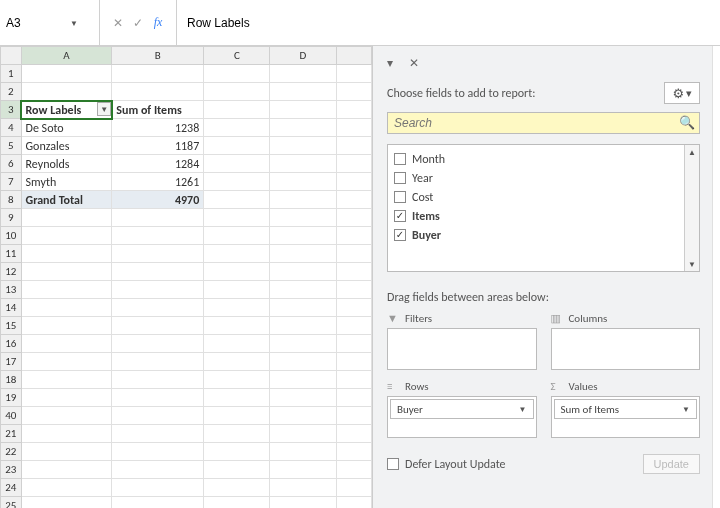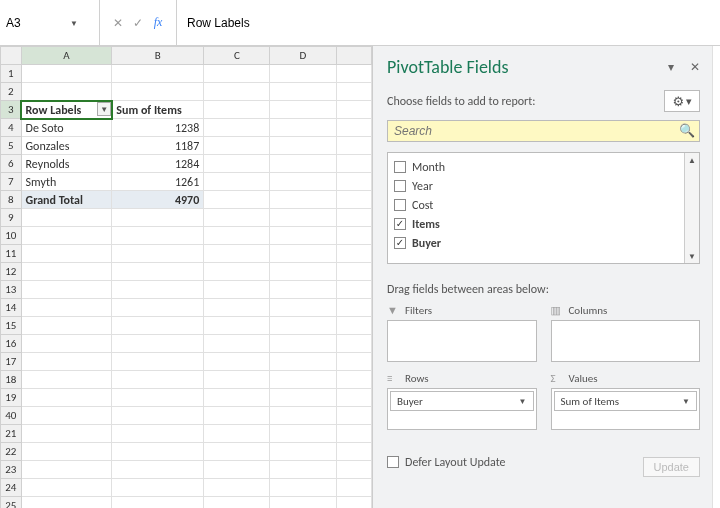--- a/index.html
+++ b/index.html
@@ -39,40 +39,40 @@
   .pane-title { color: #1a7a57; font-size: 18px; font-weight: normal; }
   .pane-ctrls { display: flex; gap: 16px; color: #666; align-items: center; font-size: 12px; }
   .pane-ctrls span { cursor: pointer; }
   .pane-row2 { display: flex; align-items: center; justify-content: space-between; margin: 12px 0 8px; }
   .choose-label { color: #555; }
   .gear-dd { border: 1px solid #bbb; background: #fff; width: 36px; height: 22px; display: flex; align-items: center; justify-content: center; gap: 2px; font-size: 11px; color: #555; }
   .gear-dd span:first-child { font-size: 13px; }
   .search-wrap { position: relative; margin-bottom: 10px; }
   .search-input { width: 100%; border: 1px solid #bbb; background: #fef9c3; height: 22px; padding: 0 22px 0 6px; font-style: italic; color: #888; font-size: 12px; outline: none; }
   .search-icon { position: absolute; right: 4px; top: 3px; font-size: 13px; color: #666; }
-  .field-list { background: #fff; border: 1px solid #bbb; height: 112px; display: flex; }
+  .field-list { background: #fff; border: 1px solid #bbb; height: 128px; display: flex; }
   .field-list-inner { flex: 1; padding: 4px 6px; overflow: hidden; }
   .field-item { display: flex; align-items: center; gap: 6px; height: 19px; cursor: pointer; }
   .field-label { }
   .field-checked .field-label { font-weight: bold; }
   .chk { width: 12px; height: 12px; border: 1px solid #888; background: #fff; display: inline-flex; align-items: center; justify-content: center; font-size: 10px; line-height: 1; color: #333; }
   .chk.checked::after { content: "✓"; }
   .scroll-col { width: 15px; border-left: 1px solid #ccc; background: #f4f4f4; display: flex; flex-direction: column; justify-content: space-between; align-items: center; }
   .scroll-arrow { font-size: 8px; color: #555; height: 14px; line-height: 14px; }
   .drag-label { margin: 18px 0 8px; color: #555; }
   .areas { display: grid; grid-template-columns: 1fr 1fr; grid-template-rows: 58px 58px; gap: 10px 14px; }
   .area { display: flex; flex-direction: column; }
   .area-title { color: #555; margin-bottom: 3px; display: flex; align-items: center; gap: 6px; font-size: 11px; }
   .area-title .ic { color: #999; font-size: 11px; width: 12px; }
   .area-box { flex: 1; background: #fff; border: 1px solid #bbb; display: flex; align-items: flex-start; padding: 2px; }
   .area-chip { width: 100%; height: 20px; border: 1px solid #bbb; background: #fff; display: flex; align-items: center; justify-content: space-between; padding: 0 6px; font-size: 11px; }
   .area-chip .caret { font-size: 8px; color: #555; }
   .footer { display: flex; align-items: center; justify-content: space-between; margin-top: 16px; }
   .footer-left { display: flex; align-items: center; gap: 6px; color: #555; }
-  .update-btn { border: 1px solid #ccc; background: #f8f8f8; color: #bbb; padding: 3px 10px; font-size: 11px; margin-top: 11px; }
+  .update-btn { border: 1px solid #ccc; background: #f8f8f8; color: #bbb; padding: 3px 10px; font-size: 11px; }
   .right-edge { width: 8px; background: #fff; border-left: 1px solid #e0e0e0; }
 </style>
 </head>
 <body>
 
 <div class="app">
 
   <div class="ribbon-bar">
     <div class="namebox-wrap">
       <input class="namebox" value="A3" style="">
@@ -309,21 +309,20 @@
               <td></td>
               <td></td>
               <td></td>
             </tr>
       </tbody>
         </table>
     </div>
 
     <div class="pane">
       <div class="pane-title-row">
-        <div class="pane-title">PivotTable Fields</div>
         <div class="pane-ctrls">
           <span>▾</span>
           <span>✕</span>
         </div>
       </div>
       <div class="pane-row2">
         <div class="choose-label">Choose fields to add to report:</div>
         <div class="gear-dd">
           <span>⚙</span>
           <span>▾</span>

